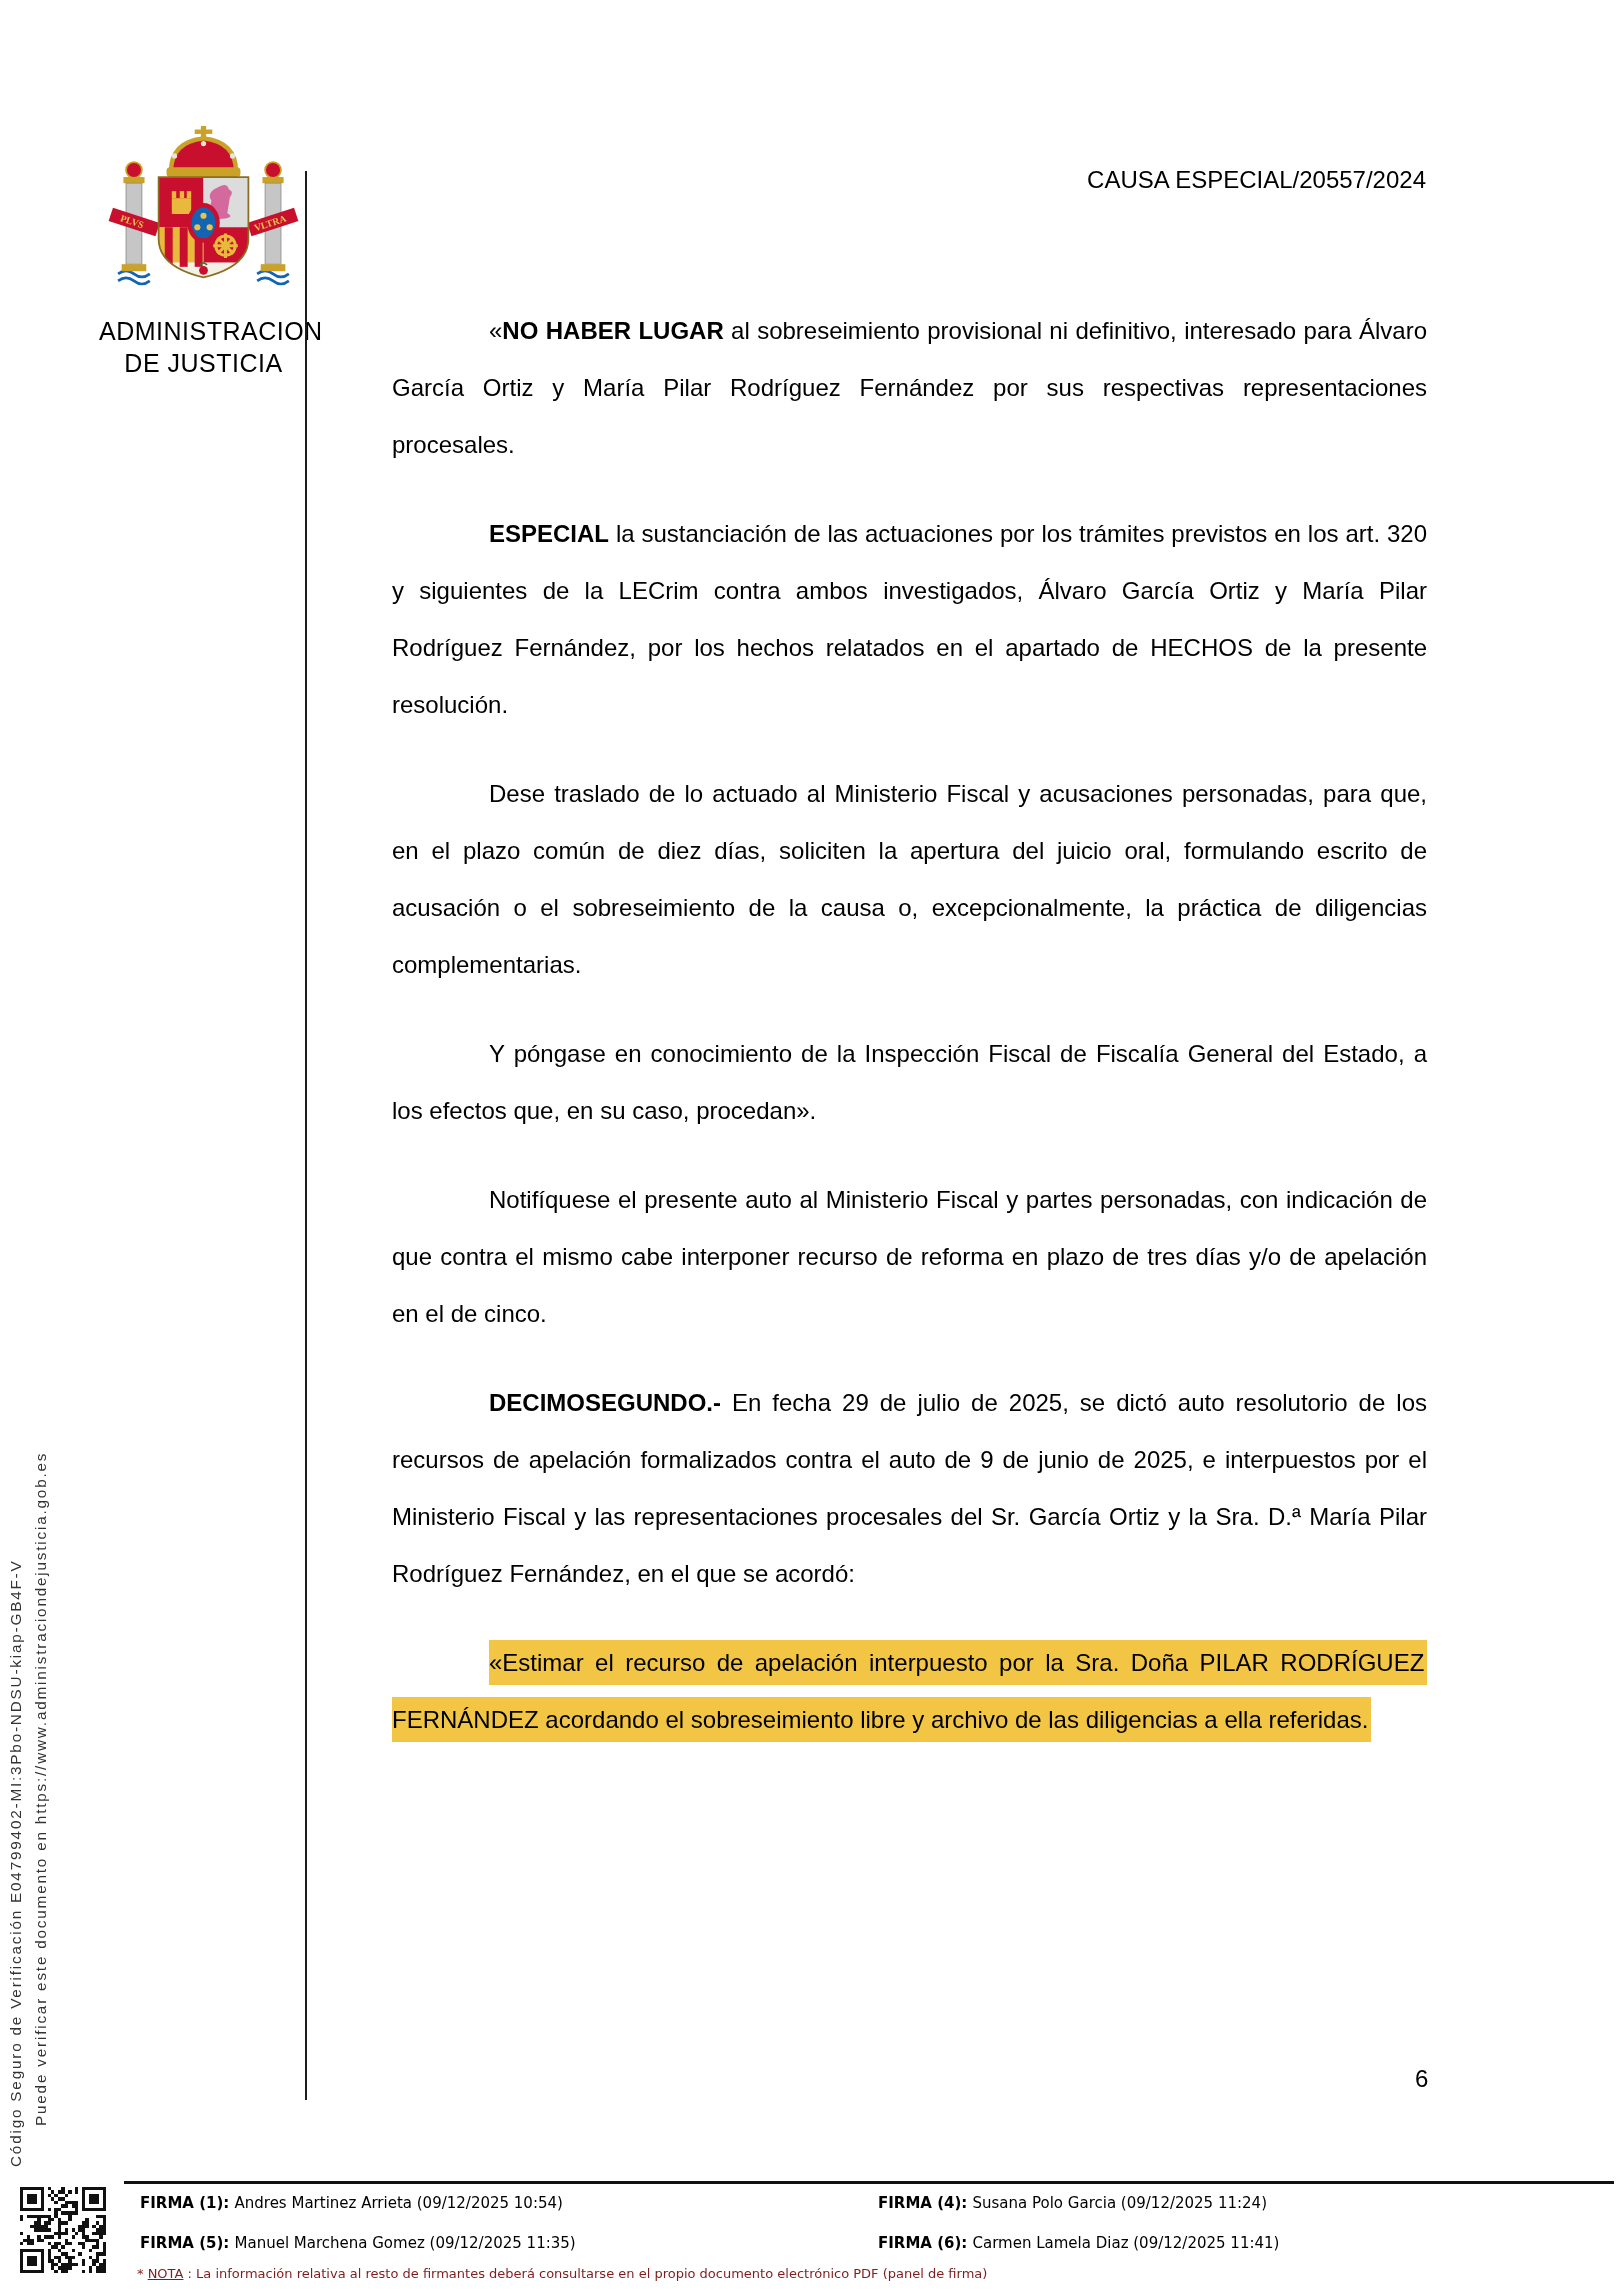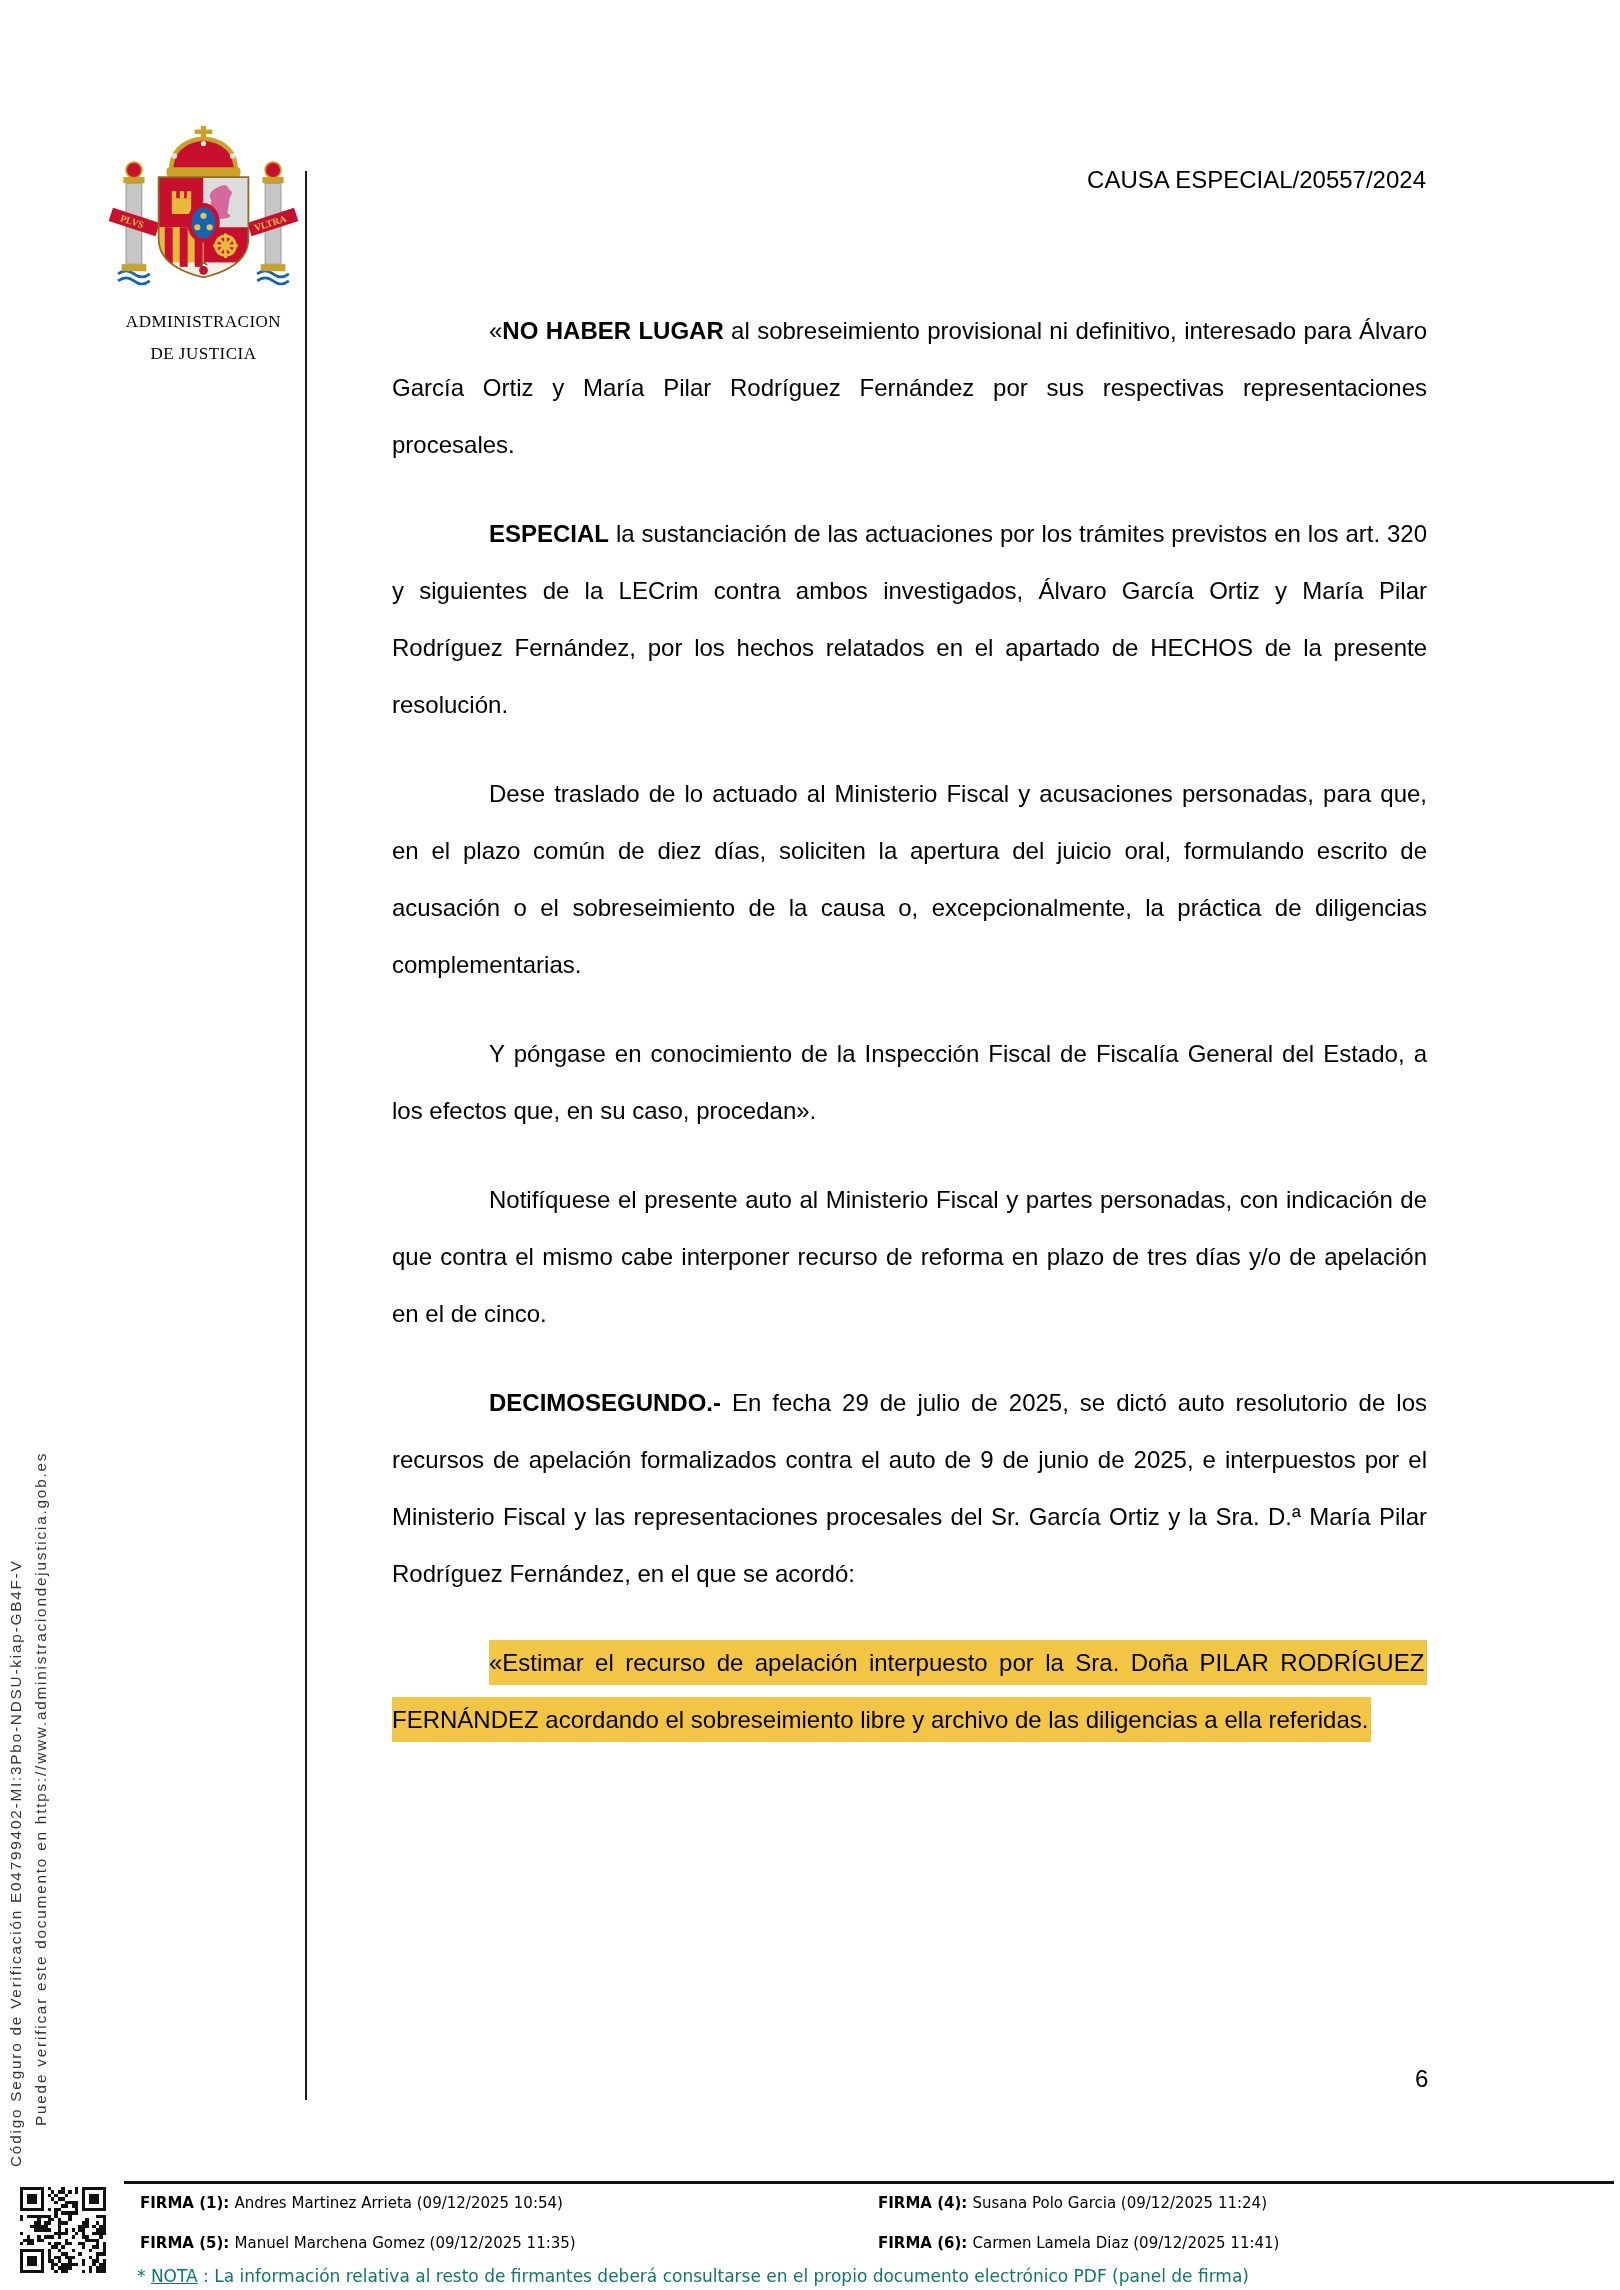--- a/index.html
+++ b/index.html
@@ -5,42 +5,42 @@
   html,body{margin:0;padding:0;background:#e9e9e9;}
   .page{position:relative;width:1620px;height:2291px;background:#ffffff;overflow:hidden;
         font-family:"Liberation Sans",sans-serif;color:#000;}
 
   
   .case-header{position:absolute;top:166px;right:194px;font-size:24px;}
 
   
   .logo{position:absolute;left:99px;top:126px;width:209px;text-align:center;}
   .logo svg{display:block;margin:0 auto;}
-  .org{font-family:Liberation Serif, serif;font-size:17px;line-height:31.5px;margin-top:11px;letter-spacing:0.5px;}
+  .org{font-family:Liberation Sans, sans-serif;font-size:25px;line-height:31.5px;margin-top:21px;letter-spacing:0.5px;}
 
   
   .vrule{position:absolute;left:305px;top:171px;width:1.8px;height:1929px;background:#1c1c1c;}
 
   
   .body-text{position:absolute;left:392px;top:302px;width:1035px;font-size:24px;line-height:57px;
              text-align:justify;}
   .body-text p{margin:0 0 32px 0;text-indent:97px;}
   .body-text .b{font-weight:bold;}
   .body-text p.hl span{background:var(--hl,#F2C644);padding:9px 2.7px 9px 0;
        box-decoration-break:clone;-webkit-box-decoration-break:clone;}
 
   .page-num{position:absolute;left:1415px;top:2065px;font-size:24px;}
 
   
   .footer-rule{position:absolute;left:124px;top:2181px;width:1490px;height:2.7px;background:#111;}
   .sigs{position:absolute;left:140px;top:2192px;width:1474px;display:grid;
         grid-template-columns:738px 1fr;row-gap:17px;
         font-family:"DejaVu Sans",sans-serif;font-size:15px;line-height:23.4px;}
   .sig-label{font-weight:bold;}
-  .nota{position:absolute;left:137px;top:2266px;font-family:"DejaVu Sans",sans-serif;font-size:17px;color:#0f766e;}
+  .nota{position:absolute;left:137px;top:2266px;font-family:"DejaVu Sans",sans-serif;font-size:13px;color:#7f1d1d;}
   .nota .u{text-decoration:underline;}
 
   
   .csv-text{position:absolute;transform:rotate(-90deg);transform-origin:0 0;
             font-size:15.3px;letter-spacing:1.8px;color:#333;white-space:nowrap;}
   #csv-line{left:7.2px;top:2167px;}
   #verify-line{left:32px;top:2126px;}
 
   
   .qr{position:absolute;left:20px;top:2187px;width:86px;height:104px;}

